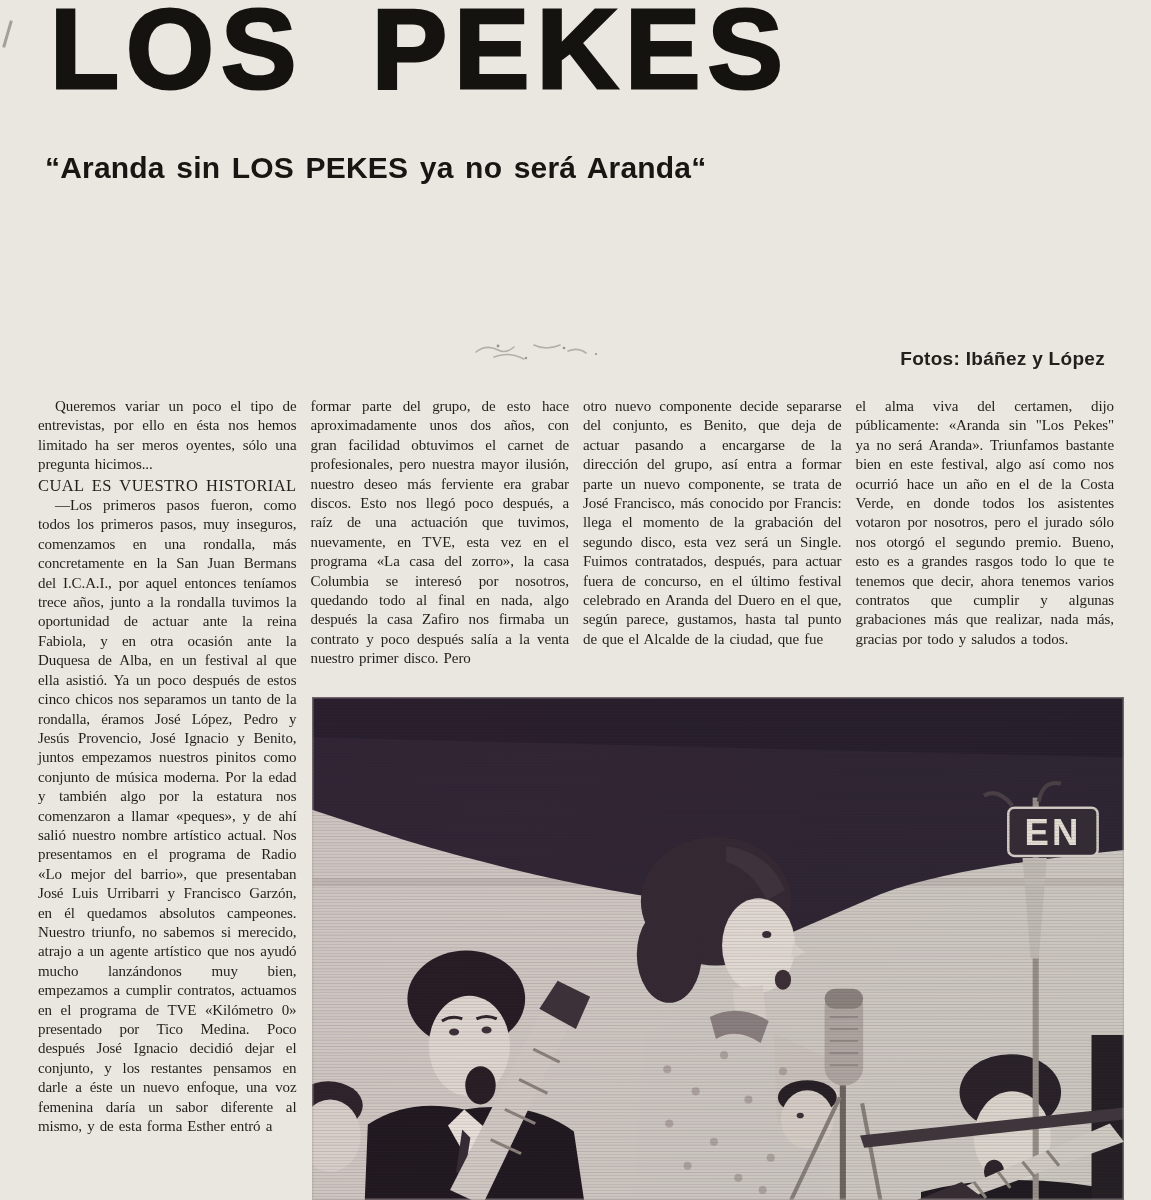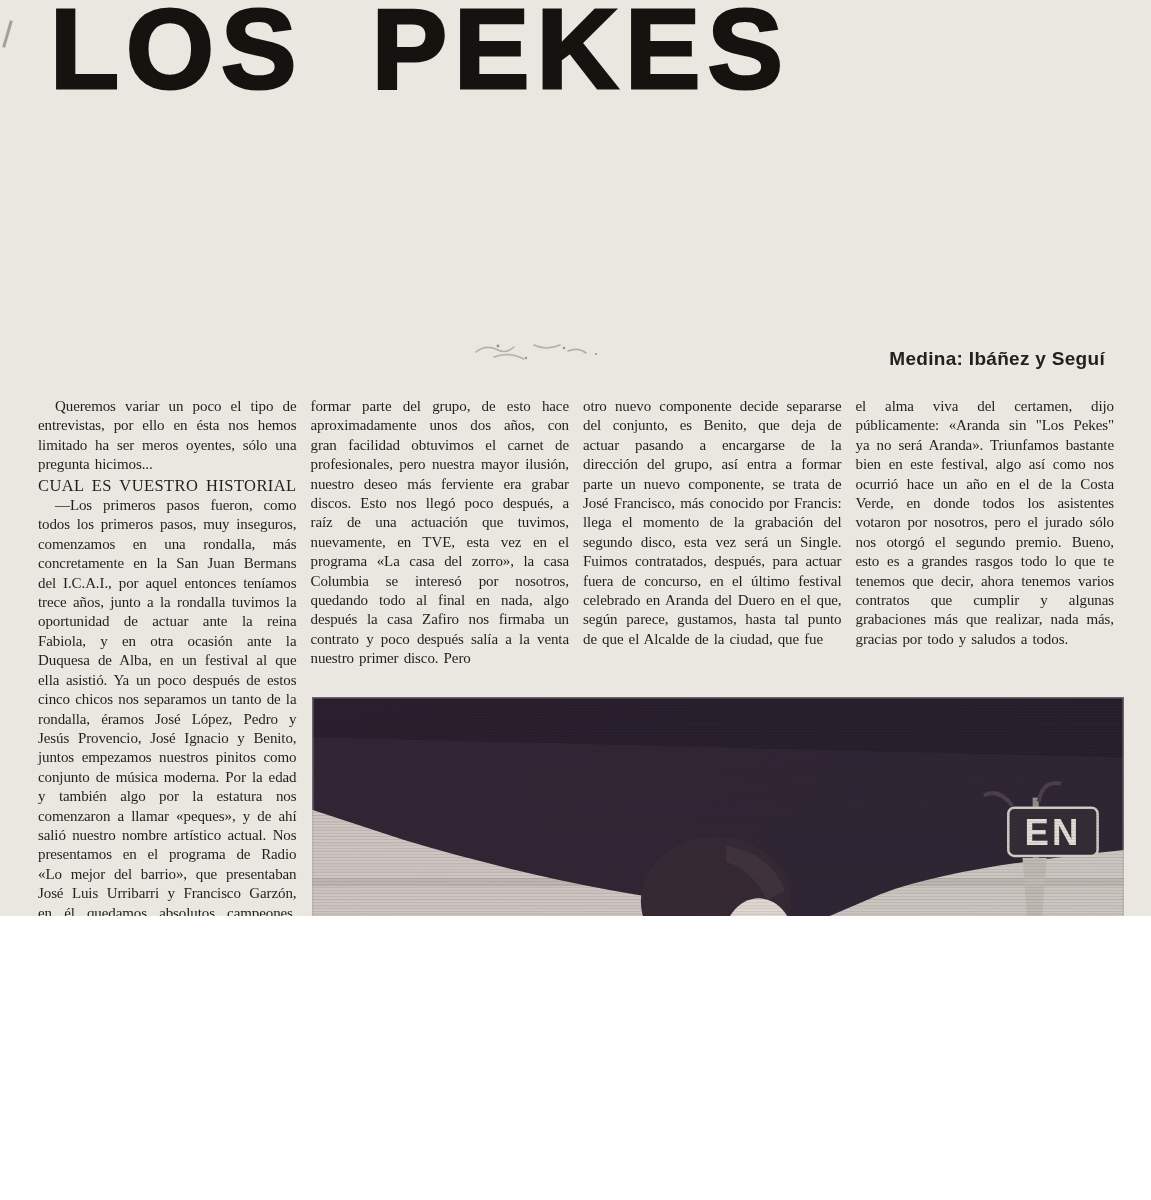--- a/index.html
+++ b/index.html
@@ -1,18 +1,18 @@
 <!DOCTYPE html>
 <html lang="es"><head>
 <meta charset="utf-8">
 <style>
   html,body{margin:0;padding:0;}
   .page{
     position:relative;
-    width:1151px;height:916px;
+    width:1151px;height:1200px;
     background:#eae7e1;
     overflow:hidden;
     font-family:"Liberation Serif", serif;
     color:#211f1c;
   }
   
   .edge-mark{
     position:absolute;left:6px;top:20px;width:3px;height:28px;
     background:rgba(95,88,82,.5);transform:rotate(16deg);
   }
@@ -94,31 +94,32 @@
 </head>
 <body>
 
 <div class="page">
 
   <div class="edge-mark"></div>
 
   <h1 class="headline">LOS PEKES</h1>
 
   <div class="subhead">
+    <div class="subline">“Aranda sin LOS PEKES ya no será Aranda“</div>
   </div>
 
   <svg class="smudge" viewBox="0 0 190 40">
     <path d="M8 22 q10 -8 22 -2 q8 4 16 -3 m-20 10 q14 -6 30 2 m10 -14 q12 6 26 0 m8 6 q10 -4 18 2" fill="none" stroke="#8f8a83" stroke-width="1.6" stroke-linecap="round" opacity=".8"></path>
     <circle cx="30" cy="16" r="1.4" fill="#7d7871"></circle>
     <circle cx="58" cy="28" r="1.2" fill="#7d7871"></circle>
     <circle cx="96" cy="18" r="1.3" fill="#7d7871"></circle>
     <circle cx="128" cy="24" r="1.1" fill="#7d7871"></circle>
   </svg>
 
-  <div class="credit">Medina: Ibáñez y Seguí</div>
+  <div class="credit">Fotos: Ibáñez y López</div>
 
   <div class="cols">
     <div class="col">
       <p class="indent">Queremos variar un poco el tipo de entrevistas, por ello en ésta nos hemos limitado ha ser meros oyentes, sólo una pregunta hicimos...</p>
       <p class="qhead">CUAL ES VUESTRO HISTORIAL</p>
       <p class="indent">—Los primeros pasos fueron, como todos los primeros pasos, muy inseguros, comenzamos en una rondalla, más concretamente en la San Juan Bermans del I.C.A.I., por aquel entonces teníamos trece años, junto a la rondalla tuvimos la oportunidad de actuar ante la reina Fabiola, y en otra ocasión ante la Duquesa de Alba, en un festival al que ella asistió. Ya un poco después de estos cinco chicos nos separamos un tanto de la rondalla, éramos José López, Pedro y Jesús Provencio, José Ignacio y Benito, juntos empezamos nuestros pinitos como conjunto de música moderna. Por la edad y también algo por la estatura nos comenzaron a llamar «peques», y de ahí salió nuestro nombre artístico actual. Nos presentamos en el programa de Radio «Lo mejor del barrio», que presentaban José Luis Urribarri y Francisco Garzón, en él quedamos absolutos campeones. Nuestro triunfo, no sabemos si merecido, atrajo a un agente artístico que nos ayudó mucho lanzándonos muy bien, empezamos a cumplir contratos, actuamos en el programa de TVE «Kilómetro 0» presentado por Tico Medina. Poco después José Ignacio decidió dejar el conjunto, y los restantes pensamos en darle a éste un nuevo enfoque, una voz femenina daría un sabor diferente al mismo, y de esta forma Esther entró a</p>
     </div>
     <div class="col">
       <p>formar parte del grupo, de esto hace aproximadamente unos dos años, con gran facilidad obtuvimos el carnet de profesionales, pero nuestra mayor ilusión, nuestro deseo más ferviente era grabar discos. Esto nos llegó poco después, a raíz de una actuación que tuvimos, nuevamente, en TVE, esta vez en el programa «La casa del zorro», la casa Columbia se interesó por nosotros, quedando todo al final en nada, algo después la casa Zafiro nos firmaba un contrato y poco después salía a la venta nuestro primer disco. Pero</p>
     </div>

